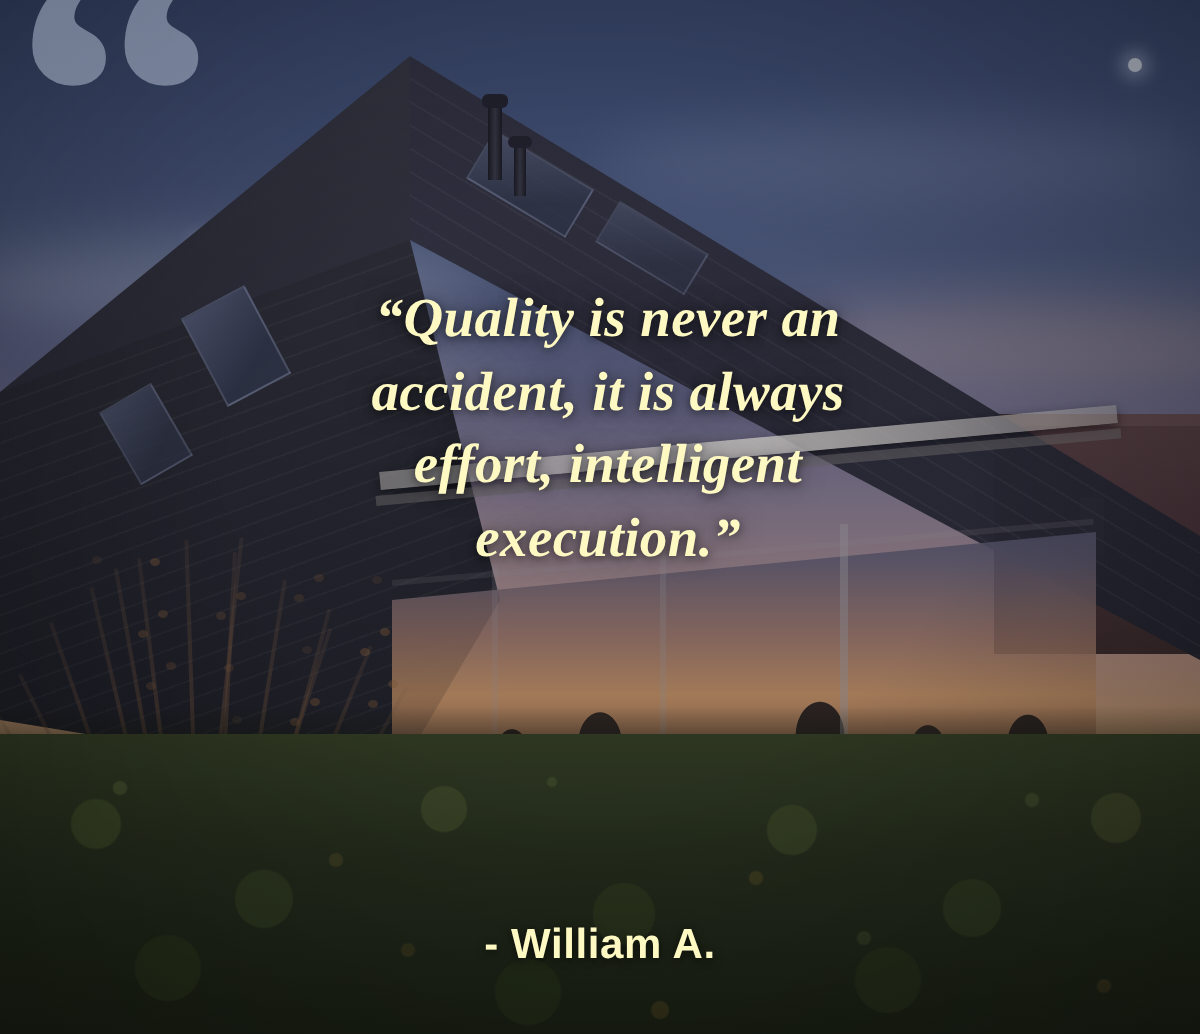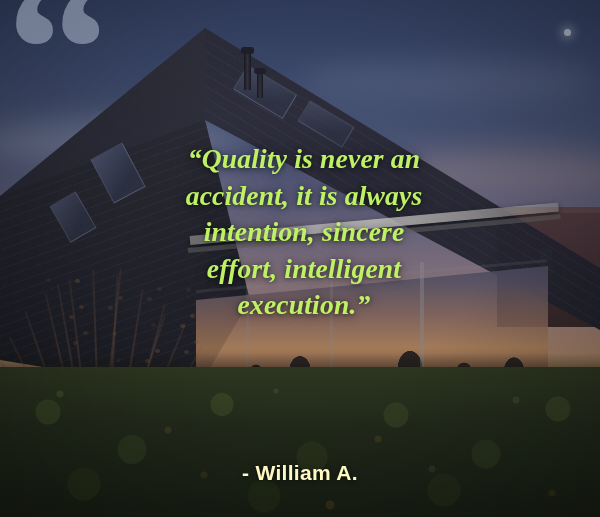--- a/index.html
+++ b/index.html
@@ -270,21 +270,21 @@
     position: absolute;
     left: 128px; top: 141px; width: 352px;
     text-align: center;
   }
   .quote-line {
     font-family: "Liberation Serif", serif;
     font-style: italic;
     font-weight: 700;
     font-size: 27.5px;
     line-height: 36.5px;
-    color: #bef264;
+    color: #fef9c3;
     letter-spacing: .2px;
     text-shadow: 0 1px 5px rgba(0,0,0,.55), 0 0 14px rgba(0,0,0,.35);
     white-space: nowrap;
   }
 
   .author {
     position: absolute; left: 0; right: 0; top: 461px;
     text-align: center;
     font-family: "Liberation Sans", sans-serif;
     font-weight: 700;
@@ -399,20 +399,19 @@
 
     <div class="tone"></div>
     <div class="vignette"></div>
   </div>
 
   <div class="decor-quote">“</div>
 
   <div class="quote-block">
     <div class="quote-line">“Quality is never an</div>
     <div class="quote-line">accident, it is always</div>
-    <div class="quote-line">intention, sincere</div>
     <div class="quote-line">effort, intelligent</div>
     <div class="quote-line">execution.”</div>
   </div>
 
   <div class="author">- William A.</div>
 
 </div>
 
 </body></html>

